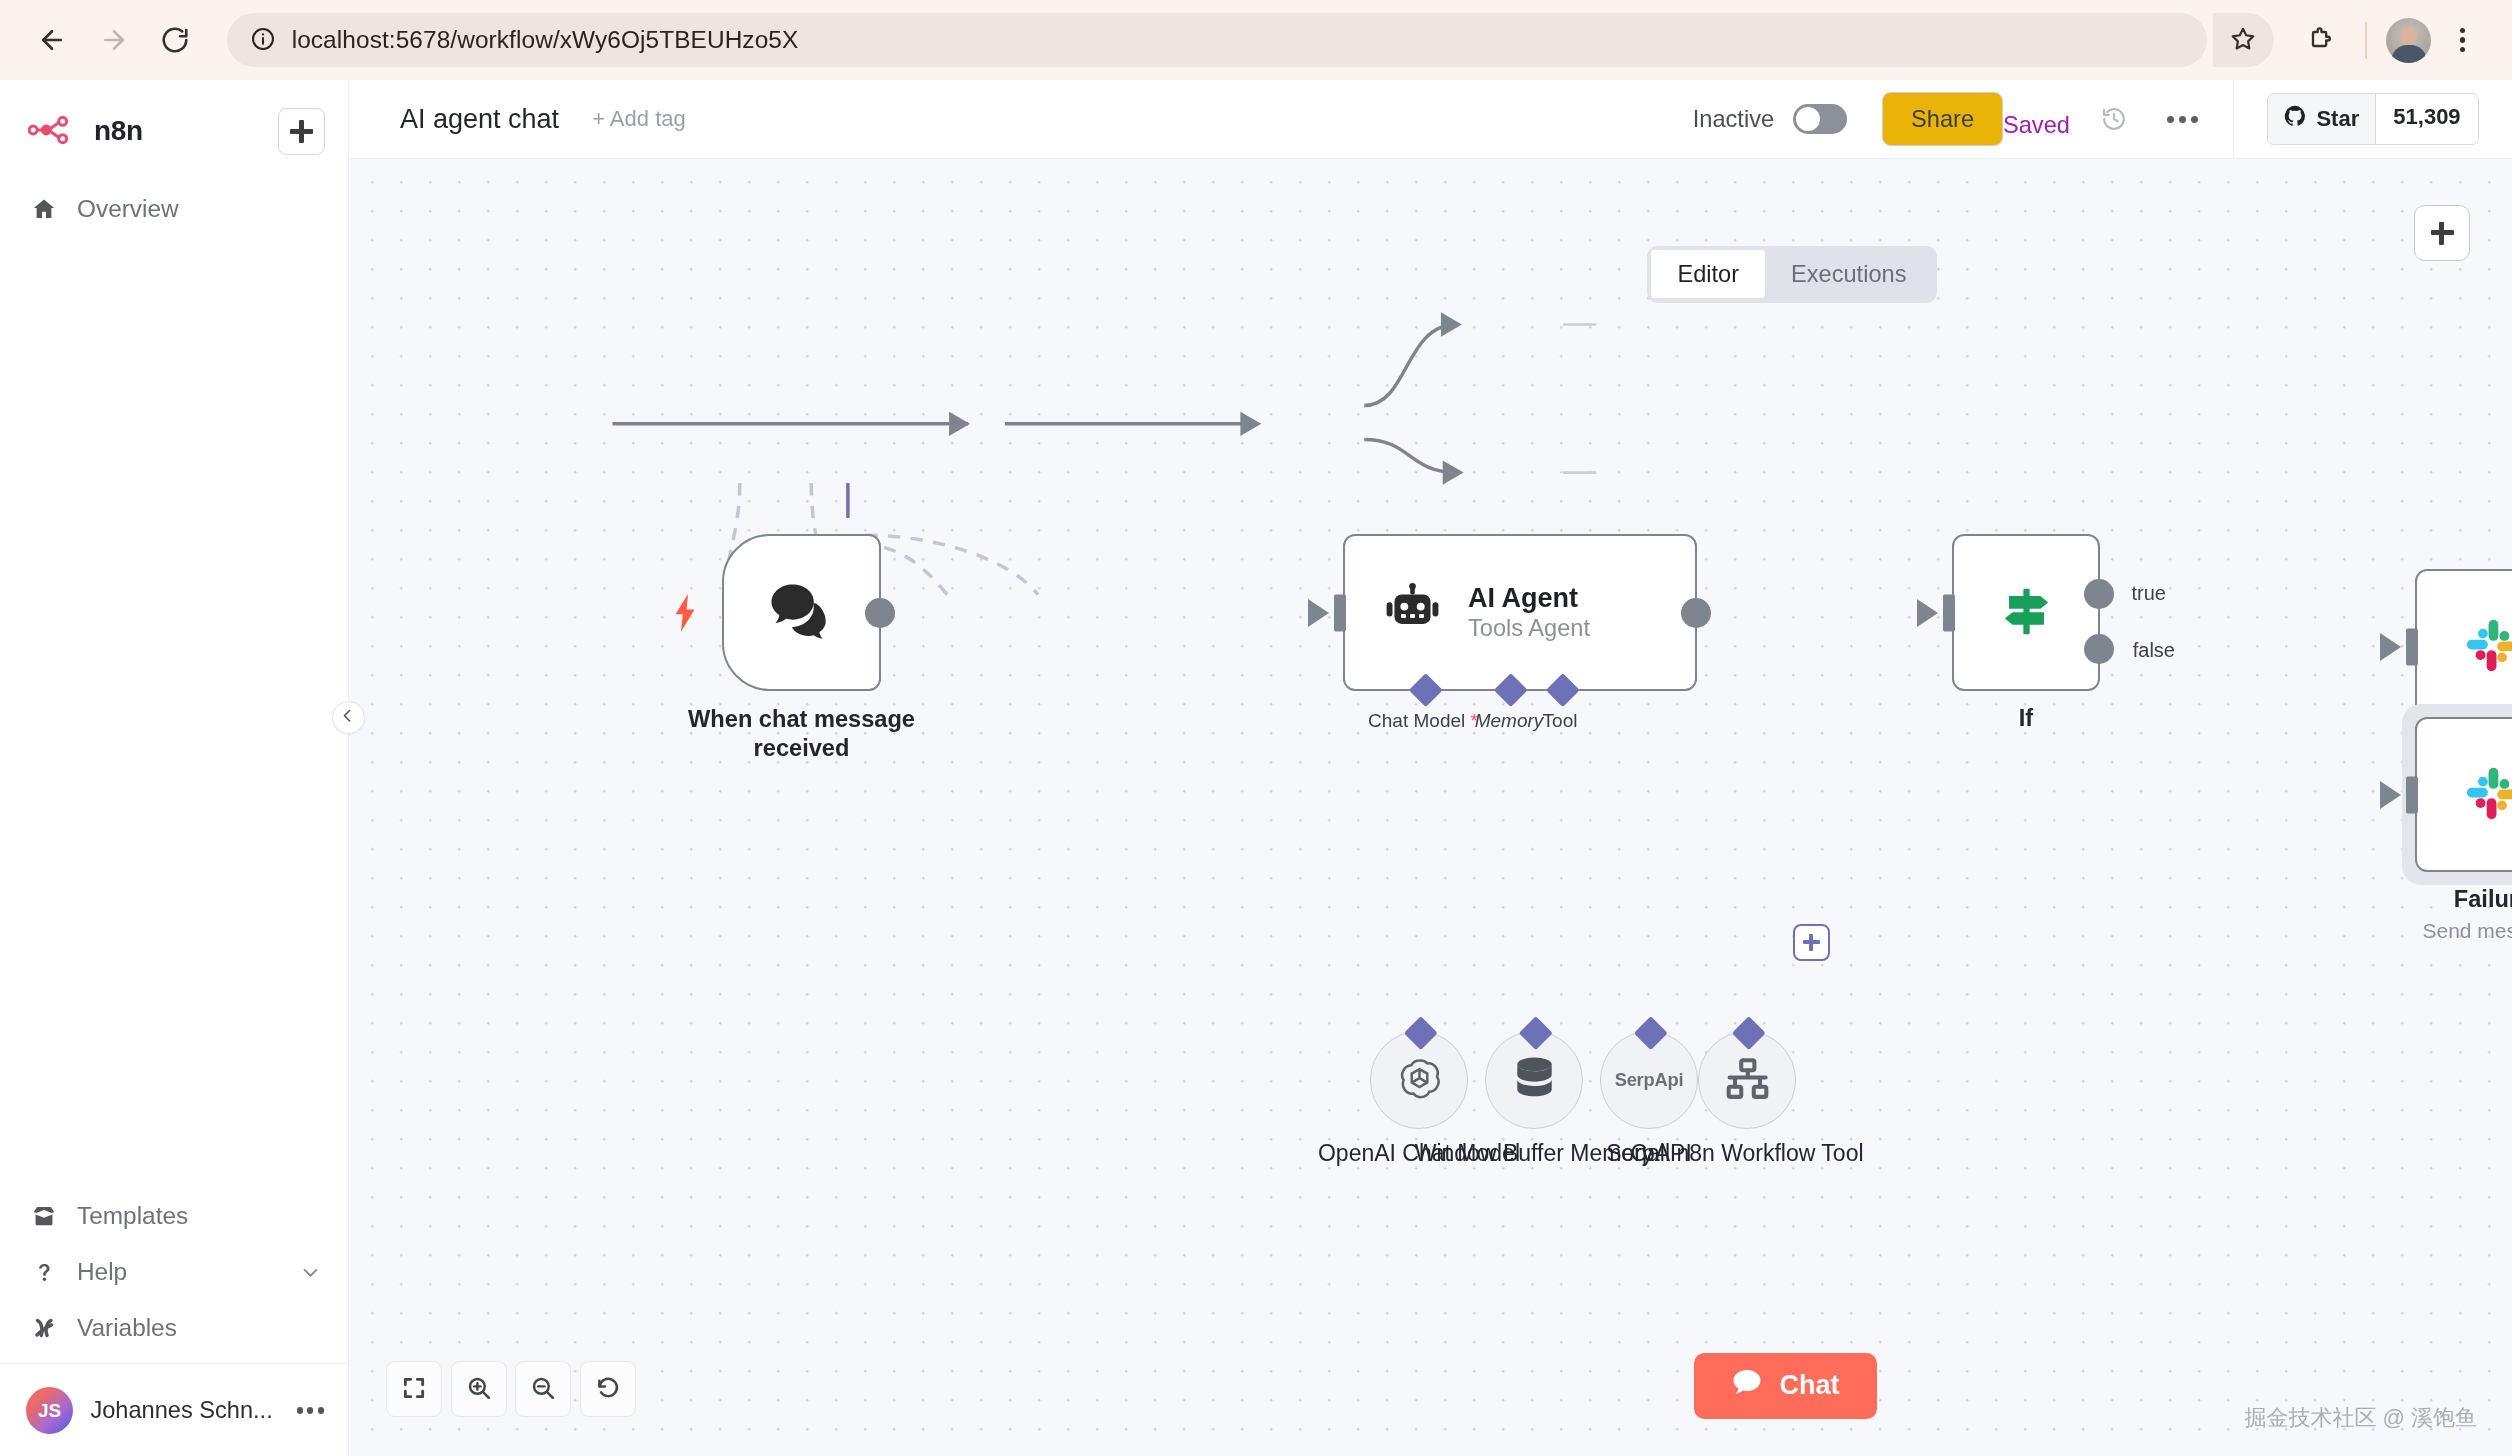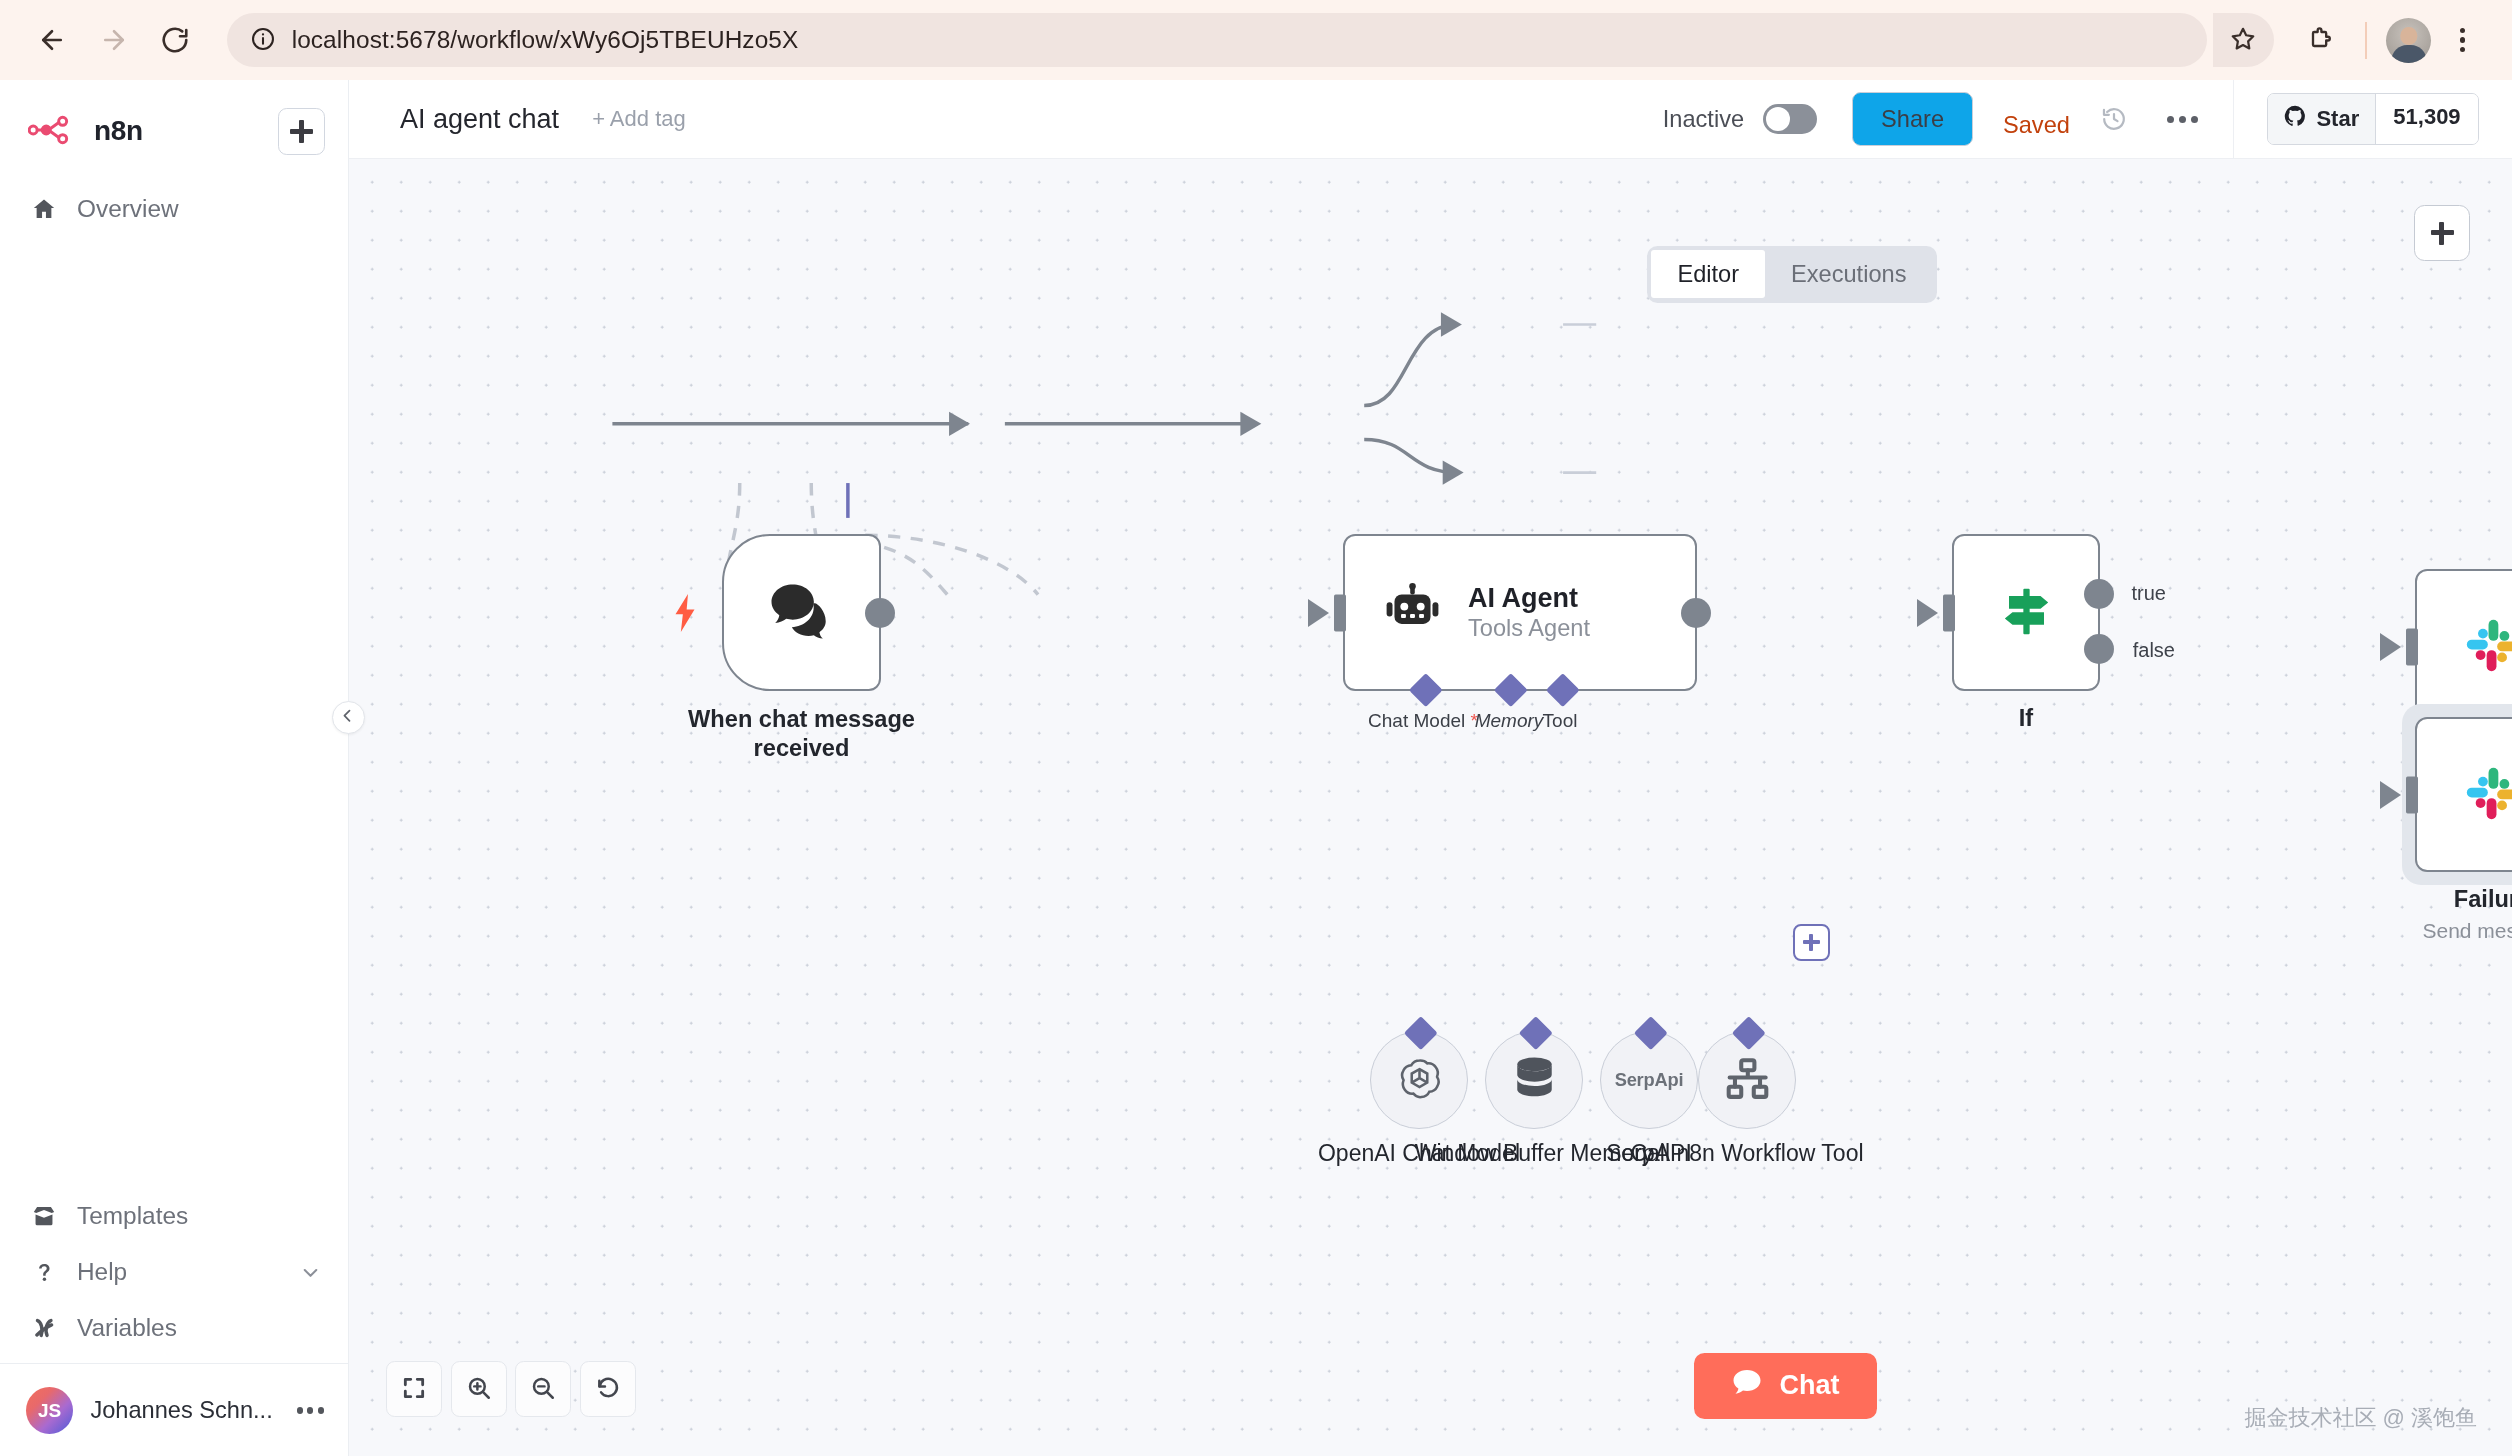--- a/index.html
+++ b/index.html
@@ -251,25 +251,24 @@
   .toggle::after {
     content:""; position:absolute; top:2.6px; left:2.6px;
     width:24.4px; height:24.4px; border-radius:50%; background:#fff;
   }
   .share-btn {
     border: 0.9px solid #c9ced8;
     border-radius: 8.7px;
     padding: 12.2px 28px;
     font-size: 23.6px;
     color: #3b3e46;
-    background: #0ea5e9;
-    cursor: pointer;
-    margin-right: 30px;
-  }
-  .saved-txt { font-size: 23.6px; color: #c2410c; margin-right: 30px; margin-top: 12px; }
+    background: #eab308;
+    cursor: pointer;
+  }
+  .saved-txt { font-size: 23.6px; color: #a21caf; margin-right: 30px; margin-top: 12px; }
   .hist-btn { cursor:pointer; display:flex; margin-right: 30px; color:#b5bac2; }
   .more-btn {
     display:flex; gap:5.2px; cursor:pointer; padding: 12.2px 8.7px; margin-right: 26px;
   }
   .more-btn i { width:7px; height:7px; border-radius:50%; background:#5d6068; display:block; }
   .gh-wrap {
     display: flex;
     align-items: stretch;
     height: 100%;
     border-left: 0.9px solid #edeff3;

